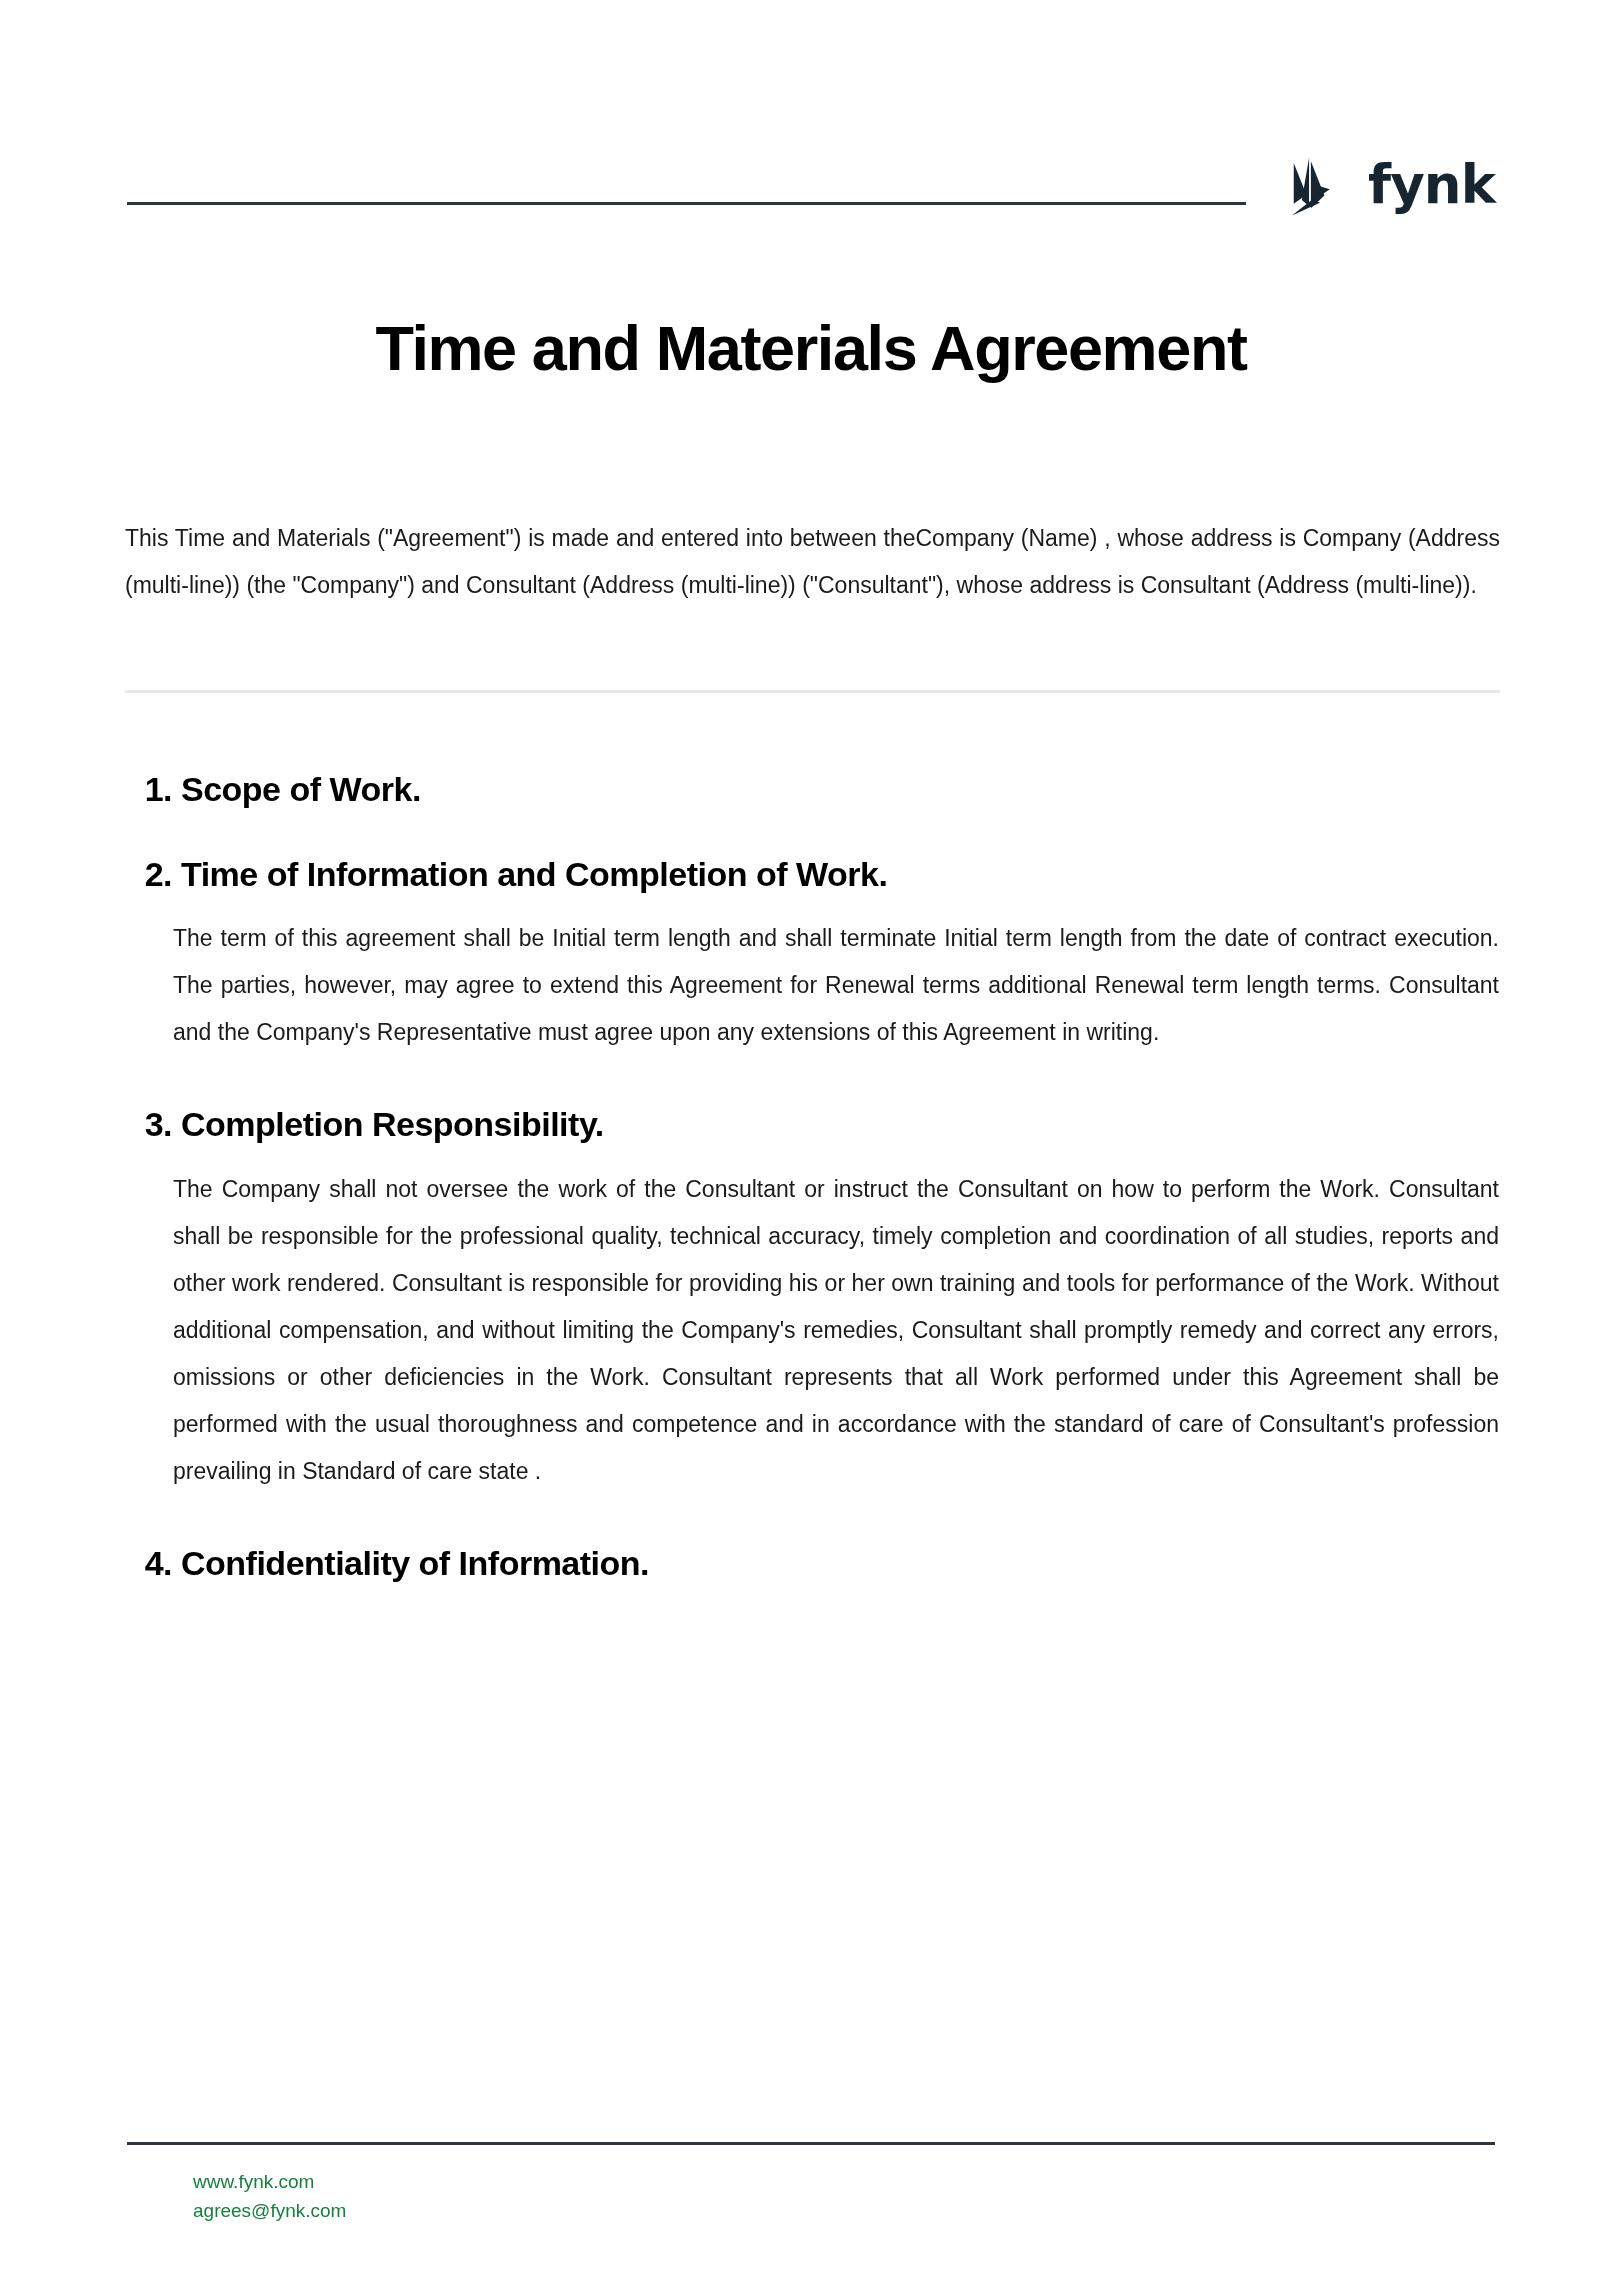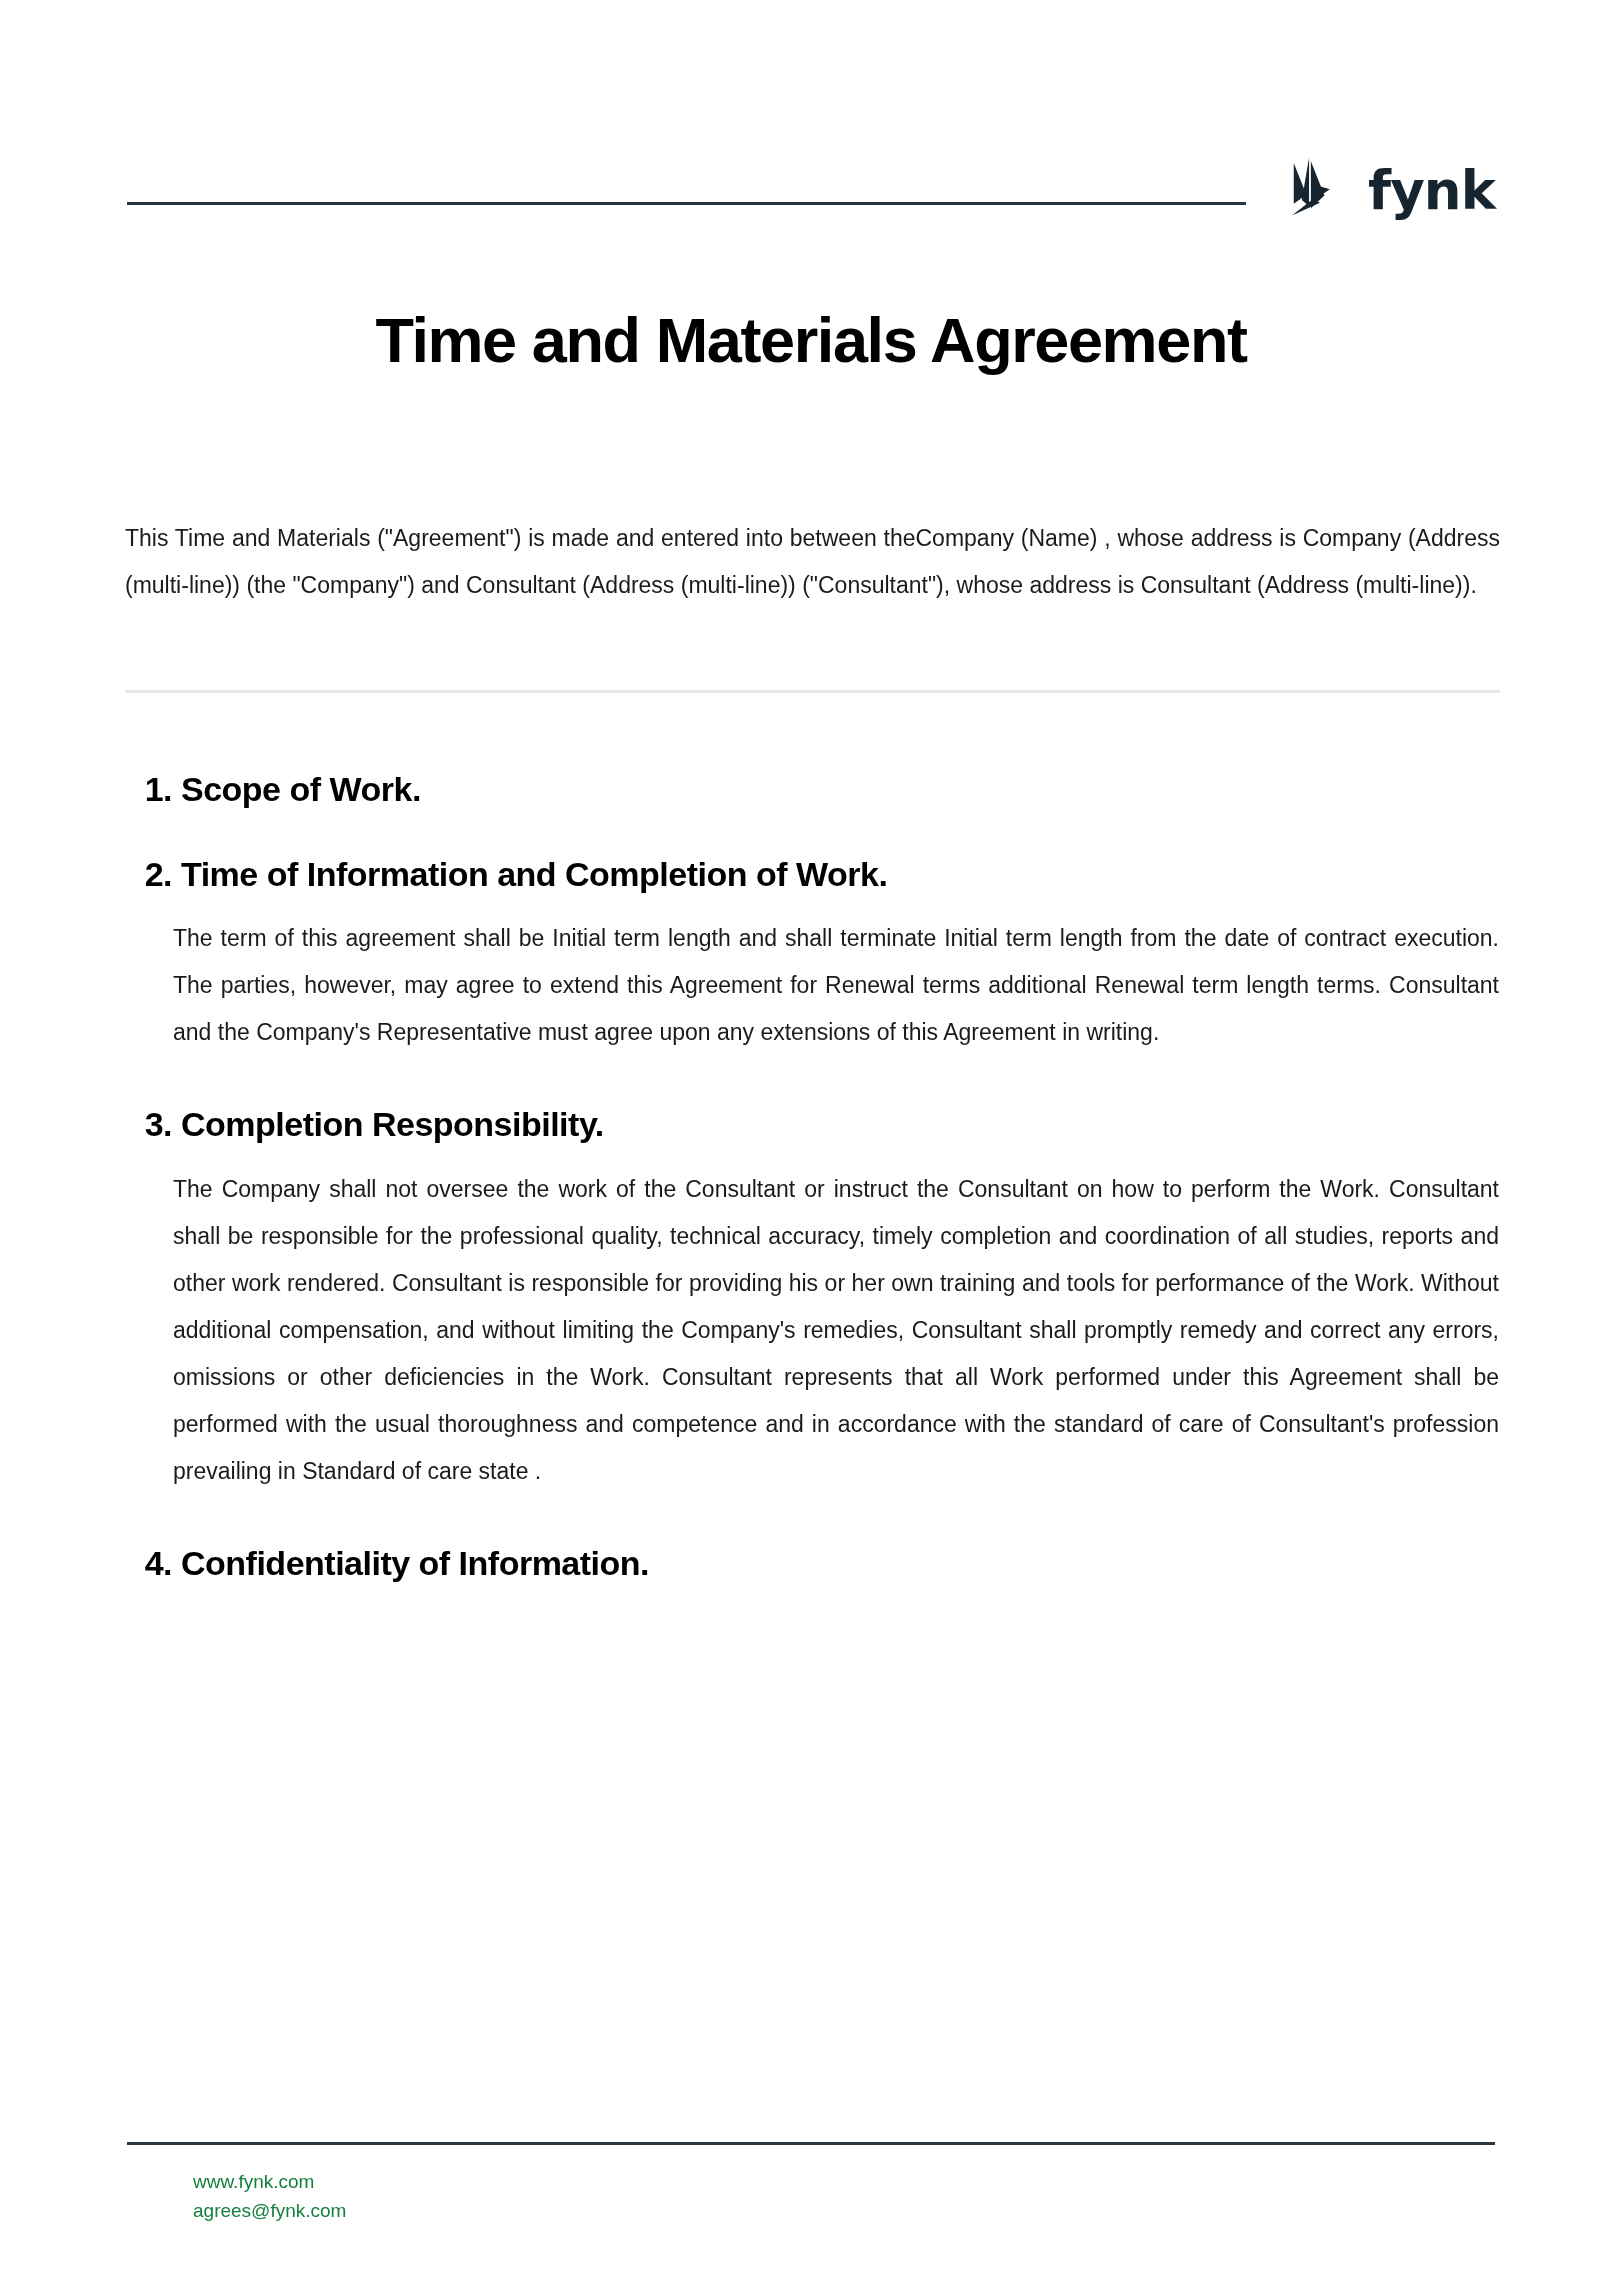--- a/index.html
+++ b/index.html
@@ -37,21 +37,21 @@
   .header-rule {
     flex: 1 1 auto;
     height: 2.7px;
     background: #2b3641;
     margin-right: 36px;
     margin-top: 35px;
   }
   .brand {
     flex: 0 0 auto;
     display: flex;
-    align-items: flex-end;
+    align-items: center;
     gap: 21px;
   }
   .brand-mark {
     width: 65px;
     height: 69px;
     display: block;
   }
   .brand-word {
     font-family: "DejaVu Sans", sans-serif;
     font-size: 53px;
@@ -59,21 +59,21 @@
     letter-spacing: -0.9px;
     color: #16252f;
     line-height: 1;
     padding-bottom: 3.6px;
   }
 
   
   .doc-title {
     position: absolute;
     left: 127px;
-    top: 306px;
+    top: 314px;
     width: 1368px;
     text-align: center;
     font-size: 63px;
     font-weight: 700;
     letter-spacing: -1.4px;
     color: #000000;
     line-height: 1.1;
   }
 
   

